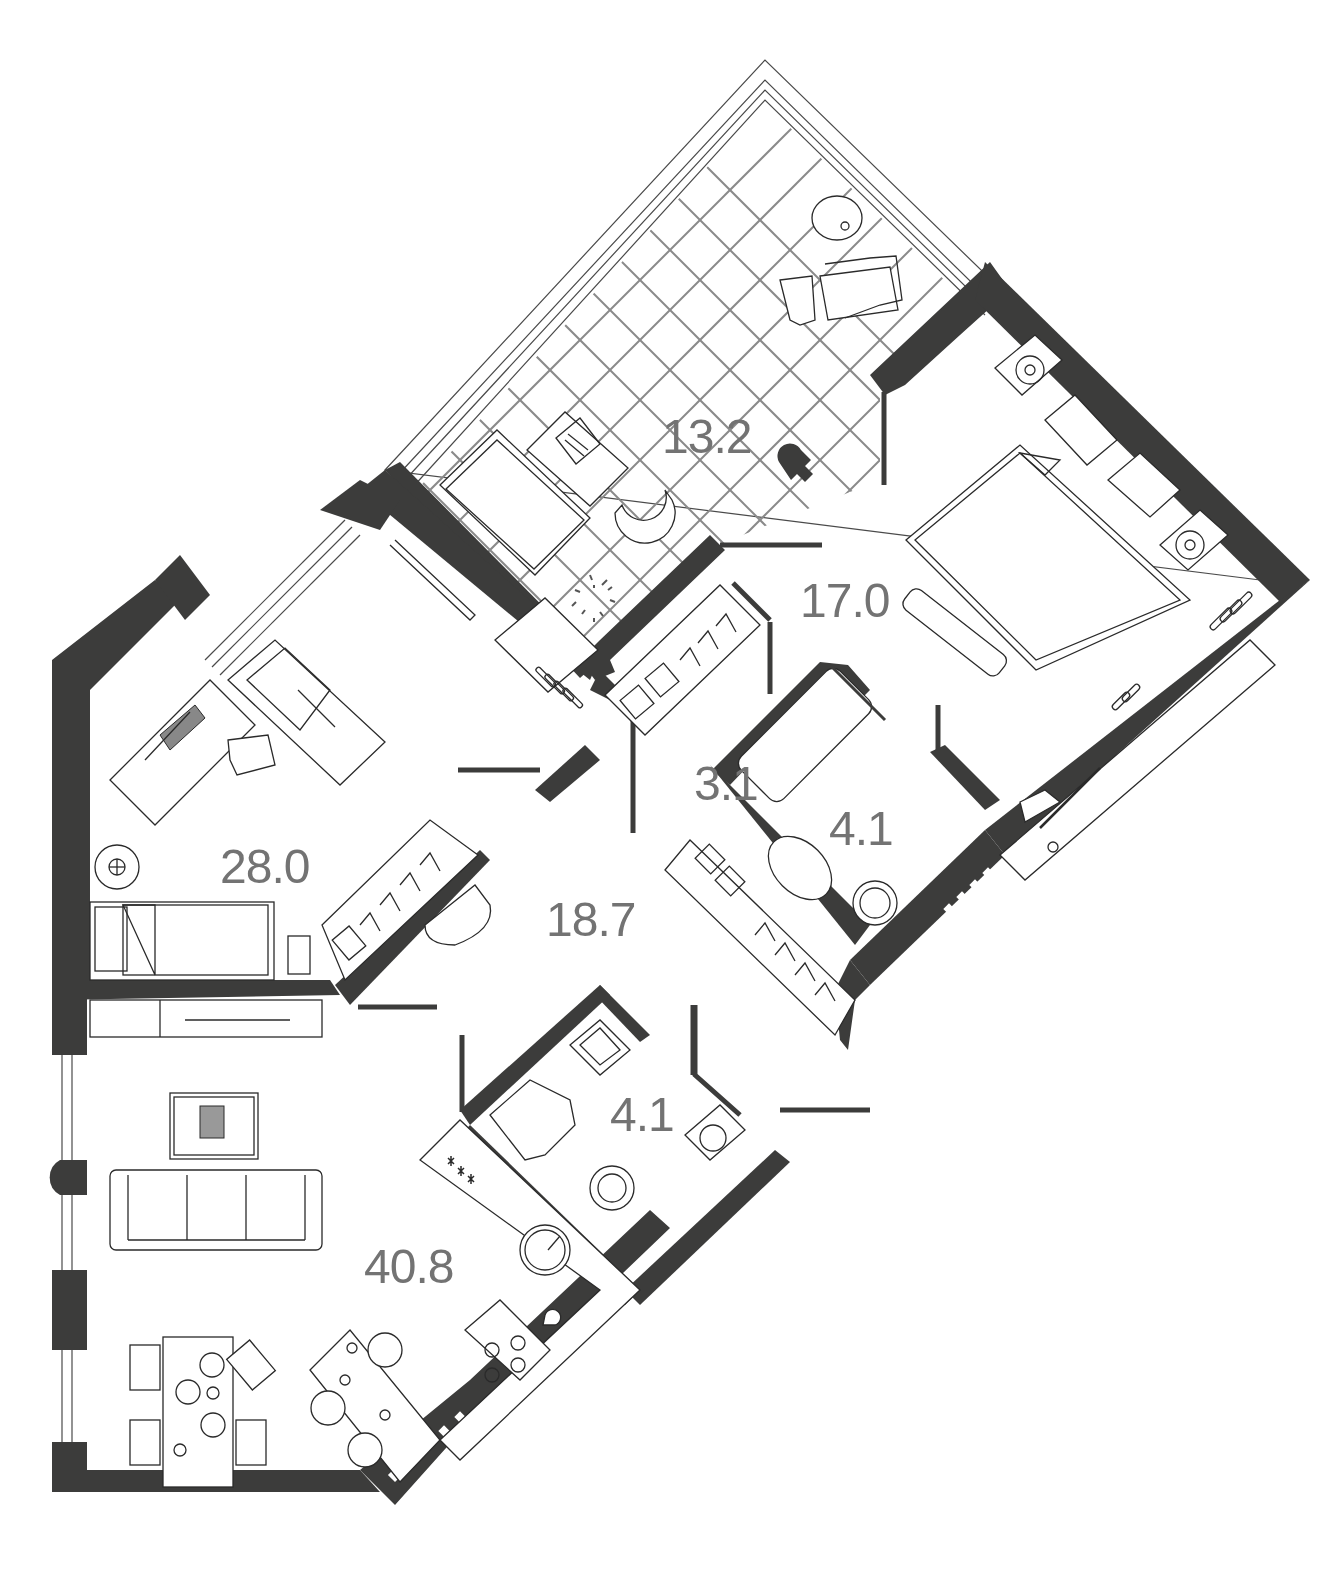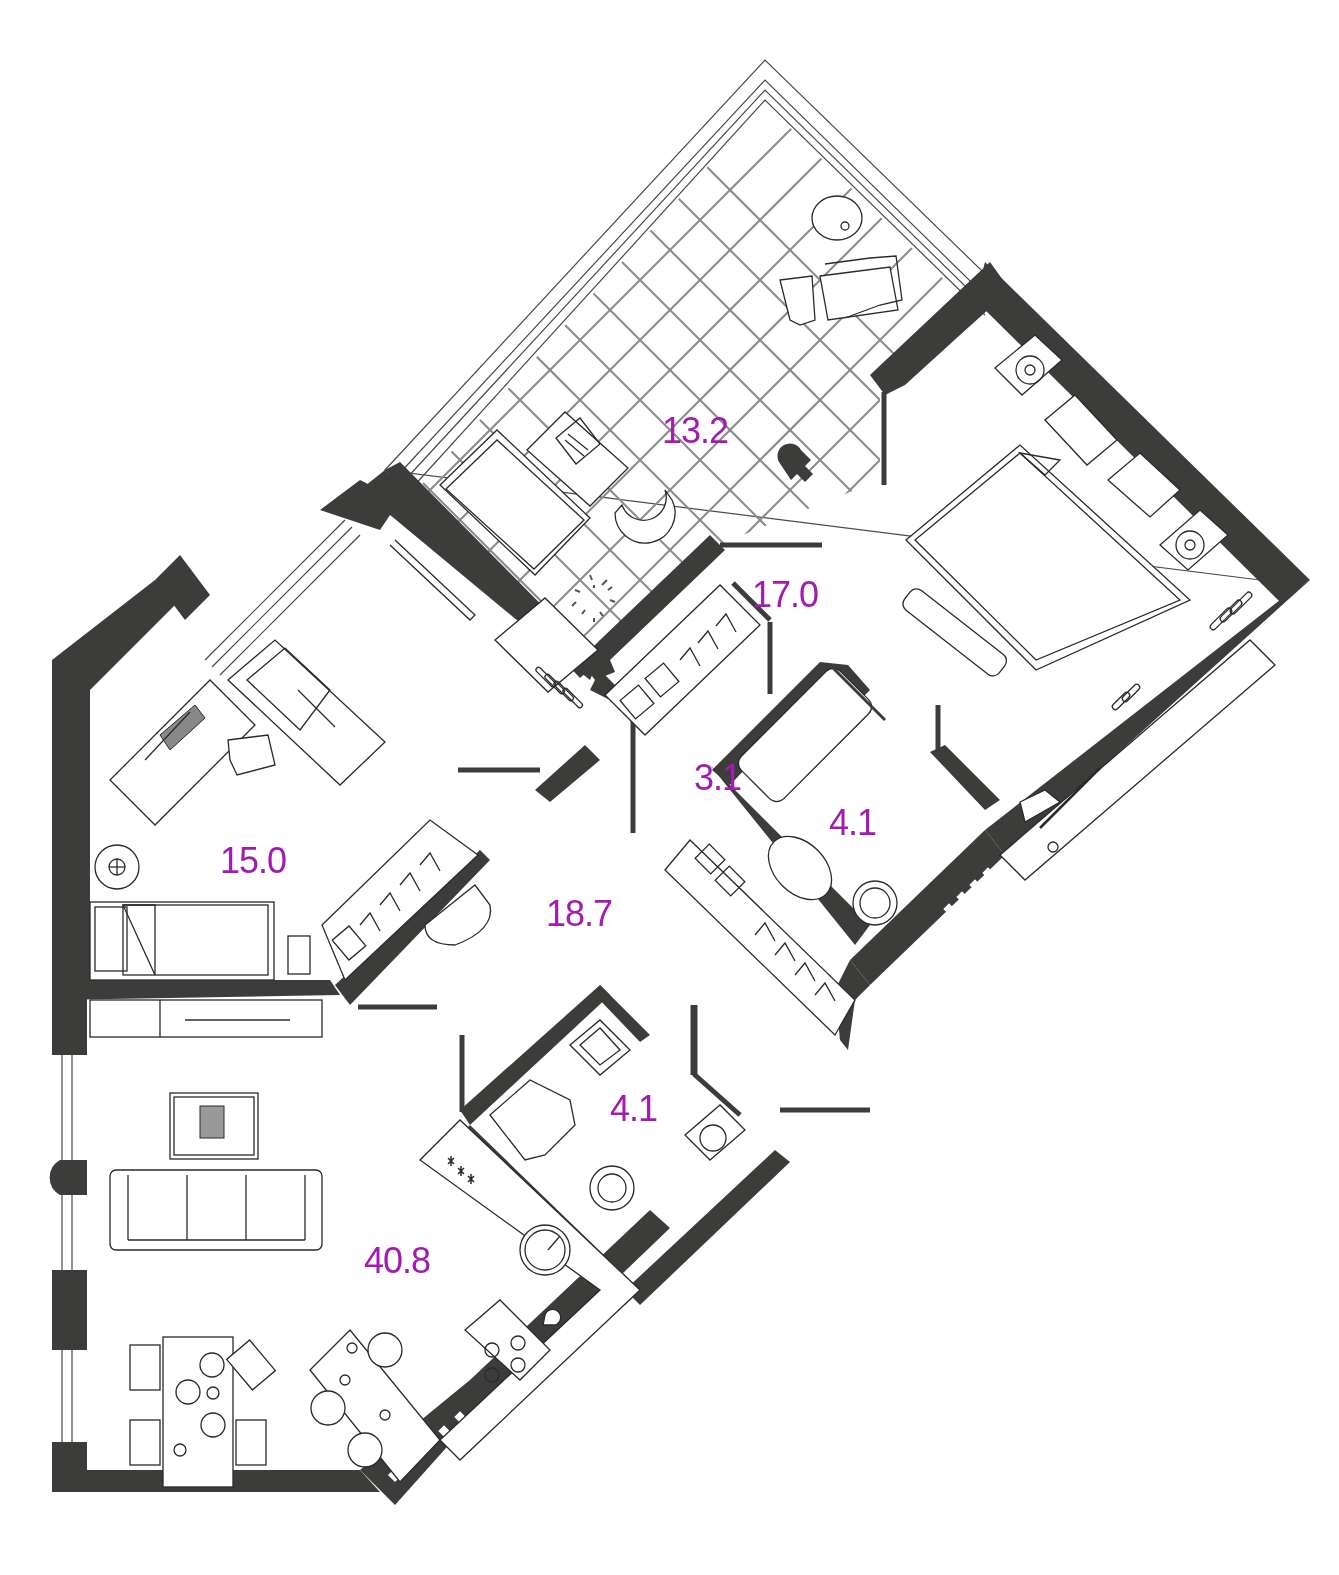--- a/index.html
+++ b/index.html
@@ -4,21 +4,21 @@
 <style>
   html, body { margin: 0; padding: 0; background: #ffffff; }
   body { width: 1339px; height: 1575px; position: relative; overflow: hidden; font-family: "DejaVu Sans", sans-serif; }
   #plan { position: absolute; left: 0; top: 0; width: 1339px; height: 1575px; }
   .wall { fill: #3c3c3b; }
   .wl { stroke: #3c3c3b; stroke-width: 5; fill: none; stroke-linecap: butt; }
   .thin { stroke: #2a2a2a; stroke-width: 1.3; fill: none; }
   .thinf { stroke: #2a2a2a; stroke-width: 1.3; fill: #fff; }
   .tile { stroke: #8a8a8a; stroke-width: 2; fill: none; }
   .glass { stroke: #4a4a4a; stroke-width: 1.2; fill: none; }
-  .area-label { position: absolute; color: #a21caf; font-family: "Liberation Sans", sans-serif; font-size: 36px; letter-spacing: -1px; line-height: 1; white-space: nowrap; }
+  .area-label { position: absolute; color: #737373; font-family: "Liberation Sans", sans-serif; font-size: 48px; letter-spacing: -1px; line-height: 1; white-space: nowrap; }
 </style>
 </head>
 <body>
 
 <svg id="plan" viewBox="0 0 1339 1575" xmlns="http://www.w3.org/2000/svg">
 
   <g>
 
     <polygon class="glass" points="385,470 765,60 1300,580 1300,585"></polygon>
     <polyline class="glass" points="398,475 765,80 1265,570"></polyline>
@@ -362,19 +362,19 @@
     <polygon class="thinf" points="465,1330 500,1300 550,1350 520,1380"></polygon>
     <circle class="thin" cx="492" cy="1350" r="7"></circle>
       <circle class="thin" cx="518" cy="1343" r="7"></circle>
     <circle class="thin" cx="492" cy="1375" r="7"></circle>
       <circle class="thin" cx="518" cy="1365" r="7"></circle>
   </g>
 
 </svg>
 
 <div class="area-label" style="left:662px; top:413px;">13.2</div>
-<div class="area-label" style="left:752px; top:577px;">17.0</div>
+<div class="area-label" style="left:800px; top:577px;">17.0</div>
 <div class="area-label" style="left:694px; top:712px;margin-top:48px;">3.1</div>
 <div class="area-label" style="left:829px; top:805px;">4.1</div>
-<div class="area-label" style="left:220px; top:843px;">15.0</div>
+<div class="area-label" style="left:220px; top:843px;">28.0</div>
 <div class="area-label" style="left:546px; top:896px;">18.7</div>
 <div class="area-label" style="left:610px; top:1091px;">4.1</div>
 <div class="area-label" style="left:364px; top:1243px;">40.8</div>
 
 </body></html>

